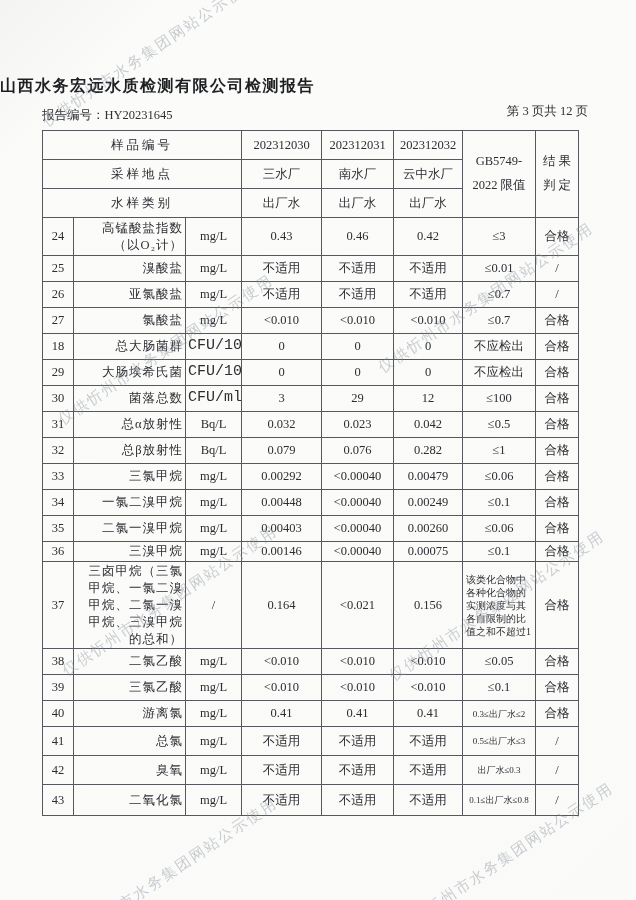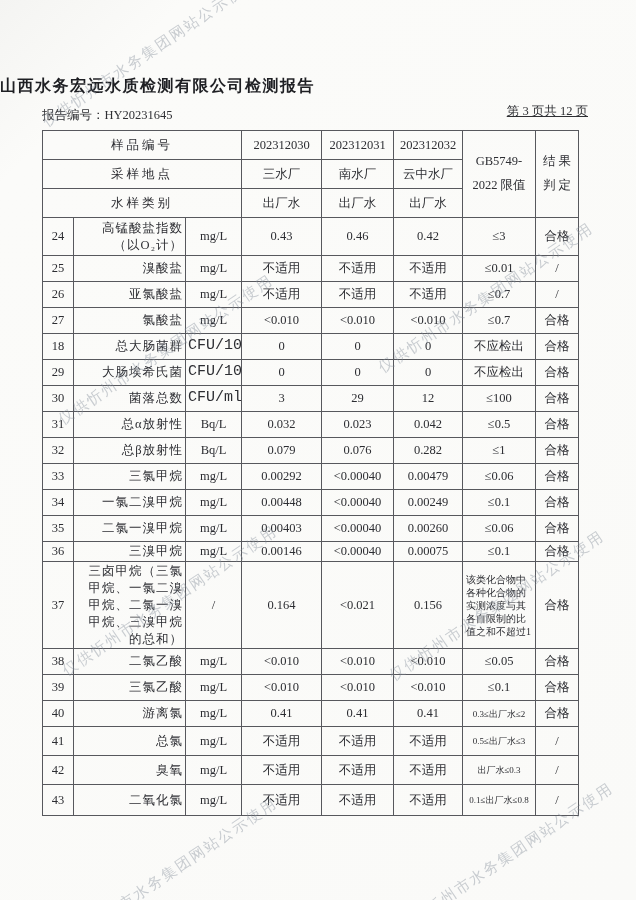--- a/index.html
+++ b/index.html
@@ -43,21 +43,21 @@
     letter-spacing:1.5px;
     color:#1e1f23;
   }
   .meta {
     display:flex;
     justify-content:space-between;
     align-items:center;
     margin:10px 48px 6px 42px;
     font-size:12.5px;
   }
-  .meta .page-ind { position:relative; top:-4px;text-decoration:underline; }
+  .meta .page-ind { position:relative; top:-4px; }
   
   table {
     border-collapse:collapse;
     margin-left:42px;
     width:536px;
     table-layout:fixed;
     position:relative;
     z-index:2;
   }
   td,th {

